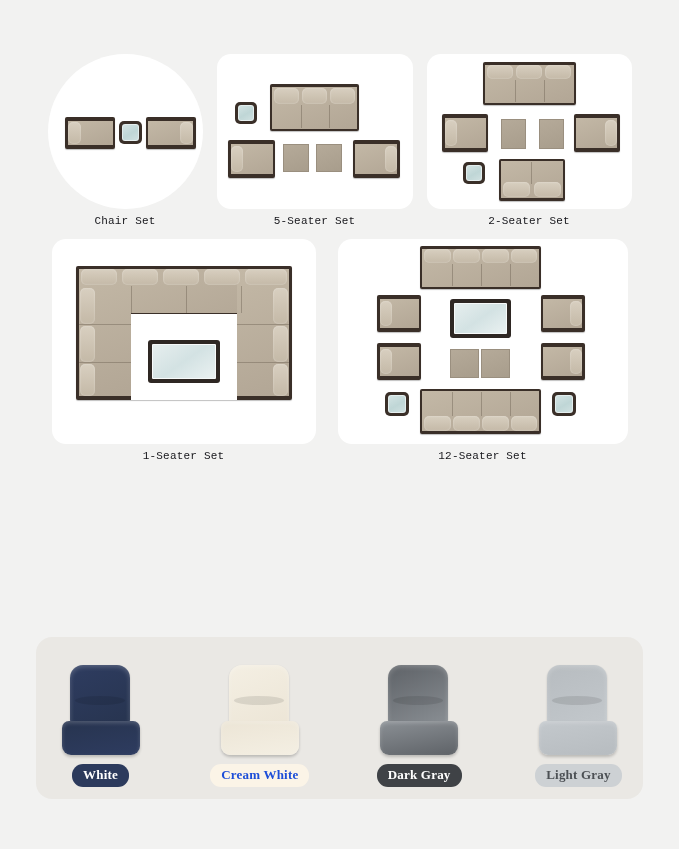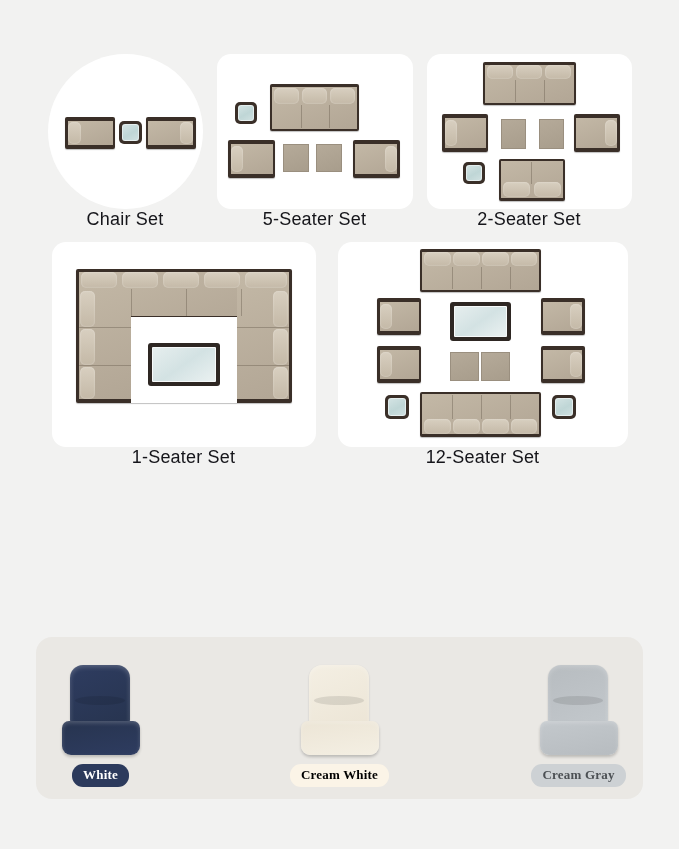--- a/index.html
+++ b/index.html
@@ -39,24 +39,24 @@
   .set-cell { display: flex; flex-direction: column; align-items: center; }
 
   .card {
     background: #ffffff;
     position: relative;
   }
   .card.rounded { border-radius: 14px; }
   .card.circle  { border-radius: 50%; }
 
   .caption {
-    margin-top: 0;
-    font-size: 18px;
+    margin-top: 6px;
+    font-size: 11px;
     color: #15151a;
-    font-family: Liberation Sans, sans-serif;
+    font-family: Liberation Mono, monospace;
     letter-spacing: 0.2px;
   }
 
   
   .card-chair  { width: 155px; height: 155px; }
   .card-s5     { width: 196px; height: 155px; }
   .card-s7     { width: 205px; height: 155px; }
   .card-s9     { width: 264px; height: 205px; }
   .card-s12    { width: 290px; height: 205px; }
 
@@ -416,24 +416,32 @@
           <div class="seat" style="background: linear-gradient(170deg, rgb(39, 52, 79) 0%, rgb(46, 60, 96) 100%); box-shadow: rgba(255, 255, 255, 0.2) 0px 2px 4px inset, rgba(0, 0, 0, 0.2) 0px 2px 3px;"></div>
         </div>
         <div class="pill" style="background: rgb(44, 58, 92); color: rgb(255, 255, 255);">White</div>
       </div>
       <div class="swatch">
         <div class="cushion-art">
           <div class="back" style="background: linear-gradient(155deg, rgb(244, 239, 227) 0%, rgb(236, 229, 214) 100%); box-shadow: rgba(255, 255, 255, 0.22) 0px 2px 5px inset, rgba(0, 0, 0, 0.18) 0px 1px 2px;"></div>
           <div class="crease" style="background: rgba(0, 0, 0, 0.22);"></div>
           <div class="seat" style="background: linear-gradient(170deg, rgb(236, 229, 214) 0%, rgb(244, 239, 227) 100%); box-shadow: rgba(255, 255, 255, 0.2) 0px 2px 4px inset, rgba(0, 0, 0, 0.2) 0px 2px 3px;"></div>
         </div>
-        <div class="pill" style="background: rgb(251, 244, 231); color: #000000;">Cream White</div>
+        <div class="pill" style="background: rgb(251, 244, 231); color: #1d4ed8;">Cream White</div>
+      </div>
+      <div class="swatch">
+        <div class="cushion-art">
+          <div class="back" style="background: linear-gradient(155deg, rgb(94, 98, 103) 0%, rgb(139, 144, 149) 100%); box-shadow: rgba(255, 255, 255, 0.22) 0px 2px 5px inset, rgba(0, 0, 0, 0.18) 0px 1px 2px;"></div>
+          <div class="crease" style="background: rgba(0, 0, 0, 0.22);"></div>
+          <div class="seat" style="background: linear-gradient(170deg, rgb(139, 144, 149) 0%, rgb(94, 98, 103) 100%); box-shadow: rgba(255, 255, 255, 0.2) 0px 2px 4px inset, rgba(0, 0, 0, 0.2) 0px 2px 3px;"></div>
+        </div>
+        <div class="pill" style="background: rgb(63, 66, 70); color: rgb(255, 255, 255);">Dark Gray</div>
       </div>
       <div class="swatch">
         <div class="cushion-art">
           <div class="back" style="background: linear-gradient(155deg, rgb(183, 188, 192) 0%, rgb(195, 200, 204) 100%); box-shadow: rgba(255, 255, 255, 0.22) 0px 2px 5px inset, rgba(0, 0, 0, 0.18) 0px 1px 2px;"></div>
           <div class="crease" style="background: rgba(0, 0, 0, 0.22);"></div>
           <div class="seat" style="background: linear-gradient(170deg, rgb(195, 200, 204) 0%, rgb(183, 188, 192) 100%); box-shadow: rgba(255, 255, 255, 0.2) 0px 2px 4px inset, rgba(0, 0, 0, 0.2) 0px 2px 3px;"></div>
         </div>
-        <div class="pill" style="background: rgb(205, 209, 212); color: rgb(76, 80, 84);">Cream Gray</div>
+        <div class="pill" style="background: rgb(205, 209, 212); color: rgb(76, 80, 84);">Light Gray</div>
       </div>
     </div>
 </div>
 
 </body></html>

